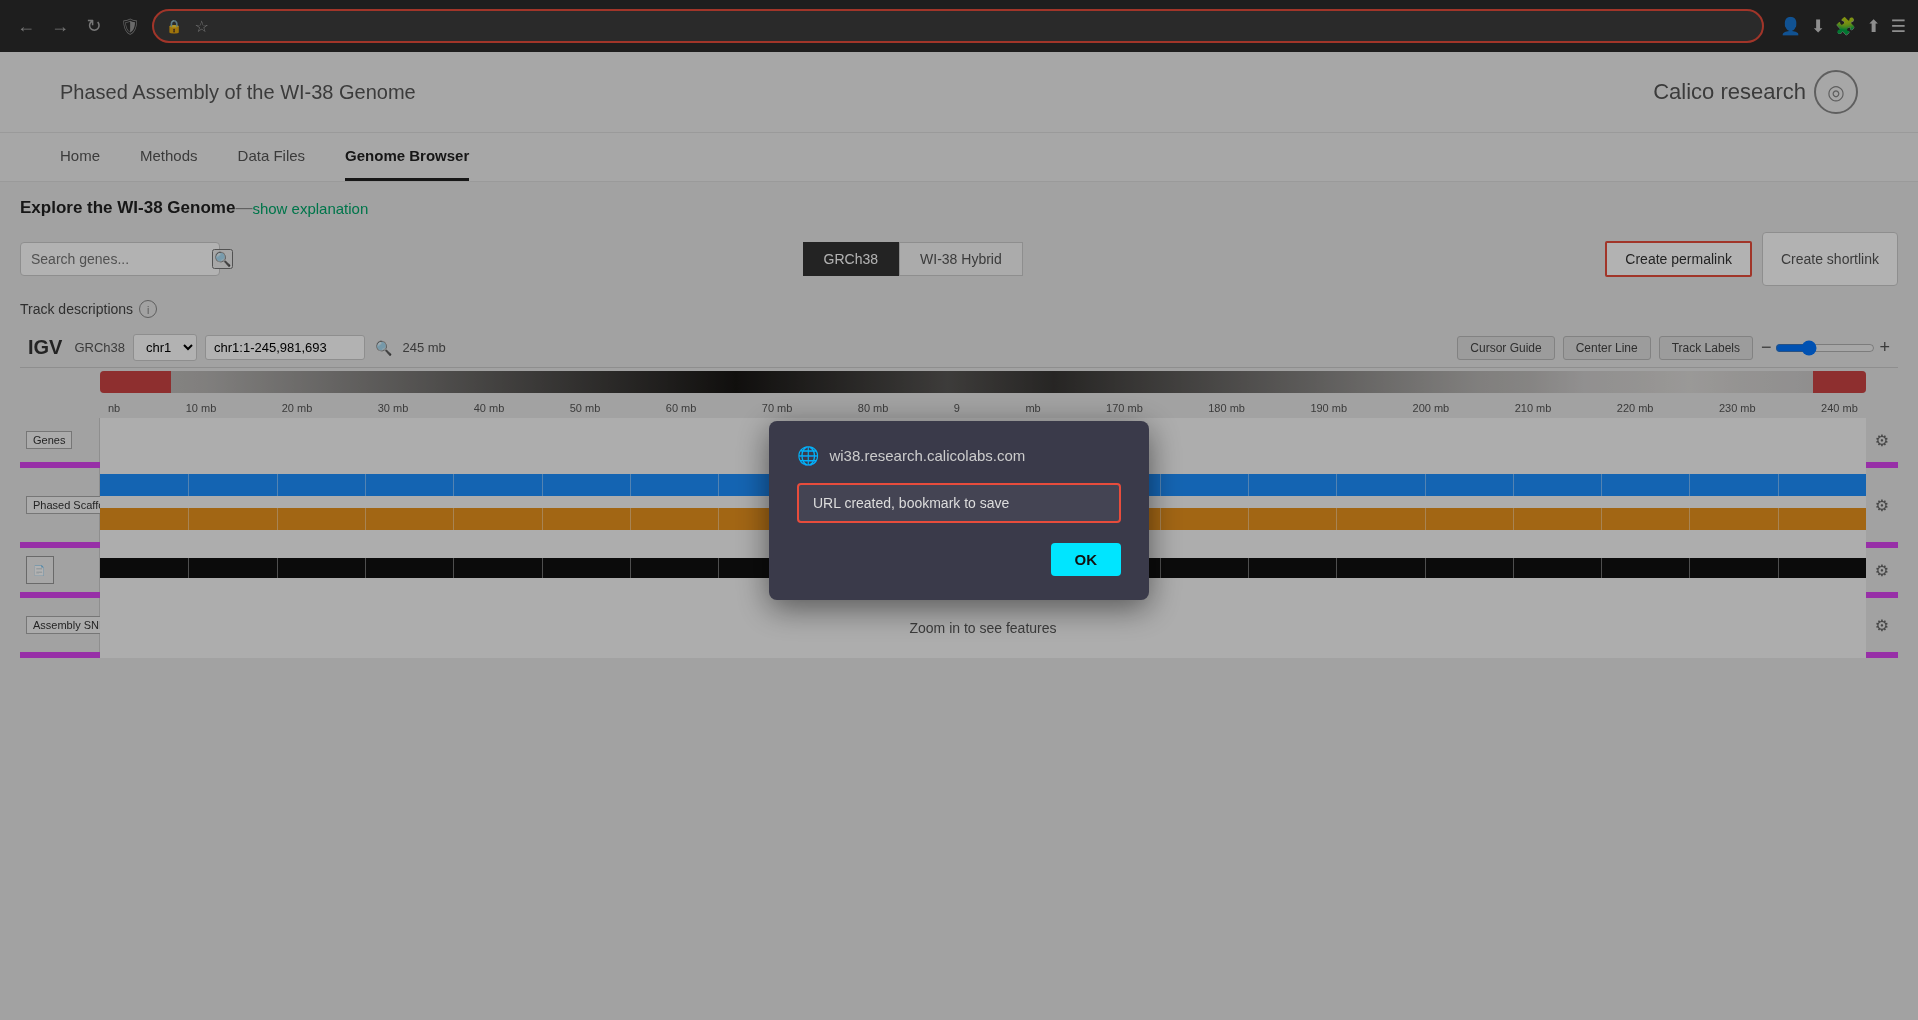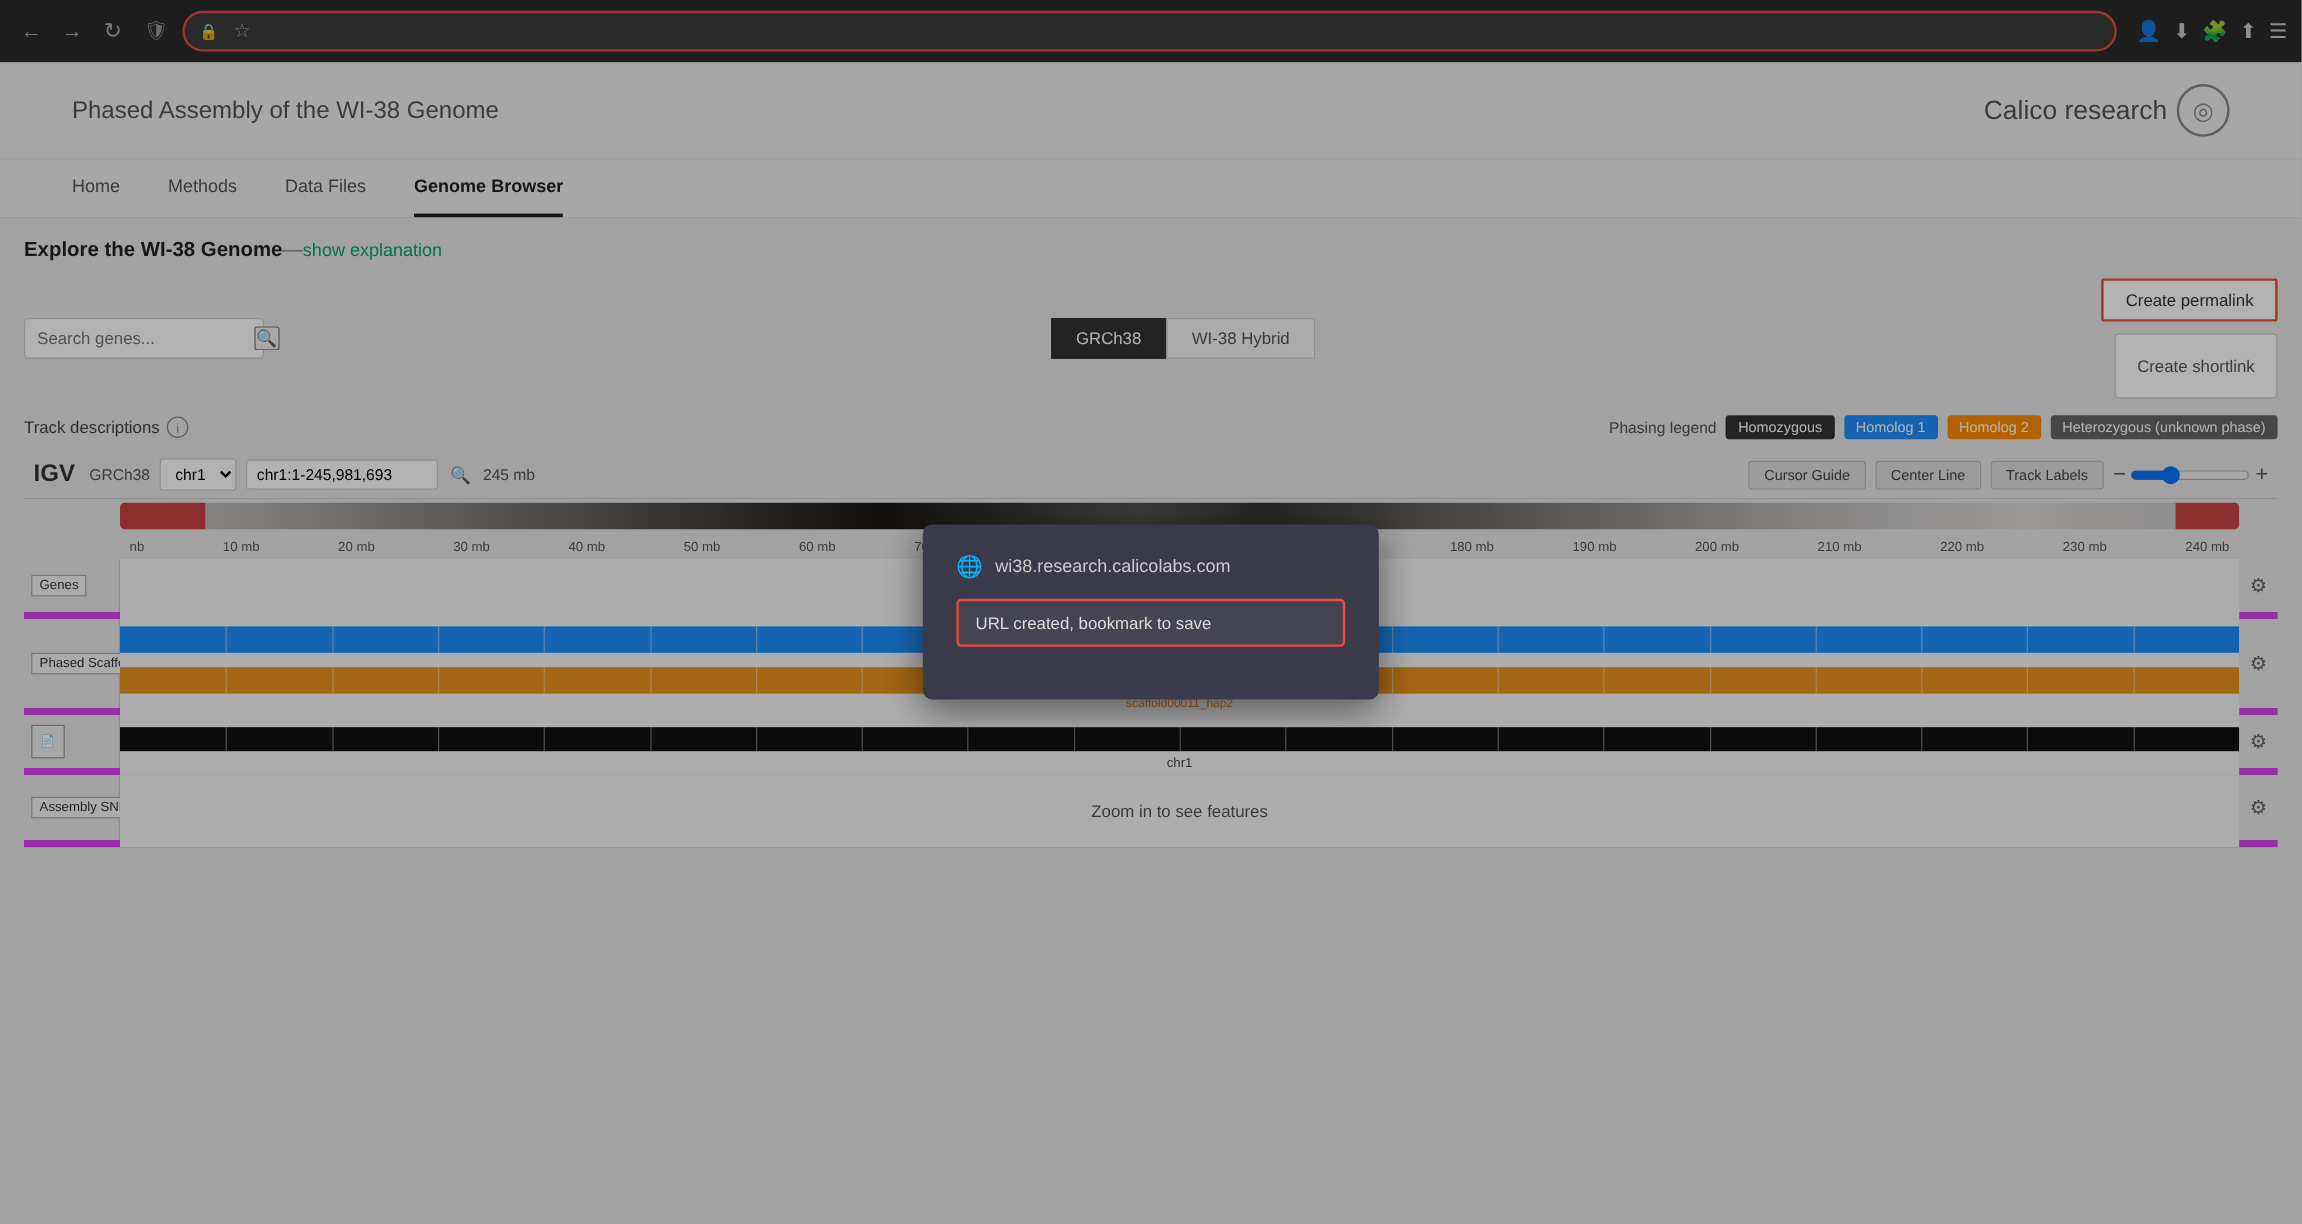--- a/index.html
+++ b/index.html
@@ -96,21 +96,21 @@
     .search-input { border: none; outline: none; font-size: 14px; color: #999; flex: 1; background: none; }
     .search-icon-btn { color: #888; cursor: pointer; font-size: 14px; }
 
     .genome-toggles { display: flex; }
     .genome-btn {
       padding: 8px 20px; font-size: 14px; cursor: pointer; border: 1px solid #ccc;
     }
     .genome-btn.active { background: #333; color: #fff; border-color: #333; }
     .genome-btn.inactive { background: #f5f5f5; color: #555; }
 
-    .permalink-area { display: flex; gap: 10px; align-items: flex-end; flex-direction: column; }
+    .permalink-area { display: flex; gap: 10px; align-items: center; }
     .create-permalink {
       padding: 8px 18px; font-size: 14px; cursor: pointer;
       background: #fff; border: 2px solid #e74c3c; color: #333; border-radius: 2px;
     }
     .create-shortlink {
       padding: 18px 18px; font-size: 14px; cursor: pointer;
       background: #fff; border: 1px solid #ccc; color: #555; border-radius: 4px;
     }
 
     
@@ -325,27 +325,20 @@
     <div class="permalink-area">
       <button class="create-permalink">Create permalink</button>
       <button class="create-shortlink">Create shortlink</button>
     </div>
   </div>
 
   <div class="track-desc-row">
     <div class="track-desc-label">
       <span>Track descriptions</span>
       <div class="info-icon">ℹ</div>
-    </div>
-    <div class="phasing-legend">
-      <span>Phasing legend</span>
-      <span class="legend-badge legend-homozygous">Homozygous</span>
-      <span class="legend-badge legend-homolog1">Homolog 1</span>
-      <span class="legend-badge legend-homolog2">Homolog 2</span>
-      <span class="legend-badge legend-heterozygous">Heterozygous (unknown phase)</span>
     </div>
   </div>
 
   <div class="igv-controls">
     <span class="igv-label">IGV</span>
     <span class="igv-ref">GRCh38</span>
     <select class="chr-select">
       <option>chr1</option>
     </select>
     <input class="locus-input" type="text" value="chr1:1-245,981,693" style="">
@@ -521,14 +514,17 @@
 
 <div class="modal-overlay">
   <div class="modal">
     <div class="modal-header">
       <span class="modal-globe">🌐</span>
       <span class="modal-domain">wi38.research.calicolabs.com</span>
     </div>
     <div class="modal-body">
       <div class="modal-url-box">URL created, bookmark to save</div>
     </div>
+    <div class="modal-footer">
+      <button class="ok-btn">OK</button>
+    </div>
   </div>
 </div>
 
 </body></html>

